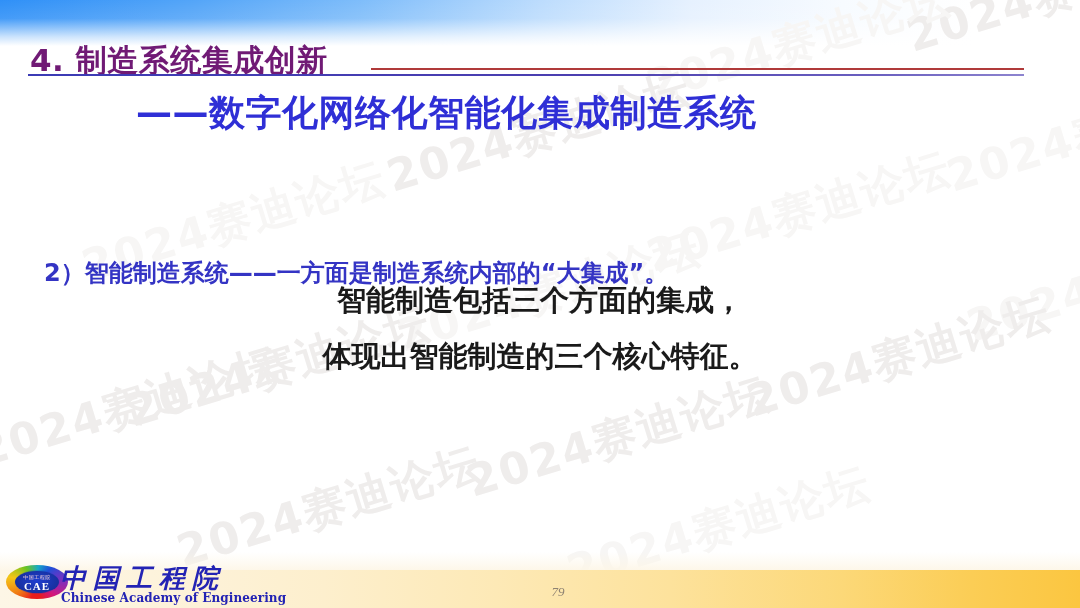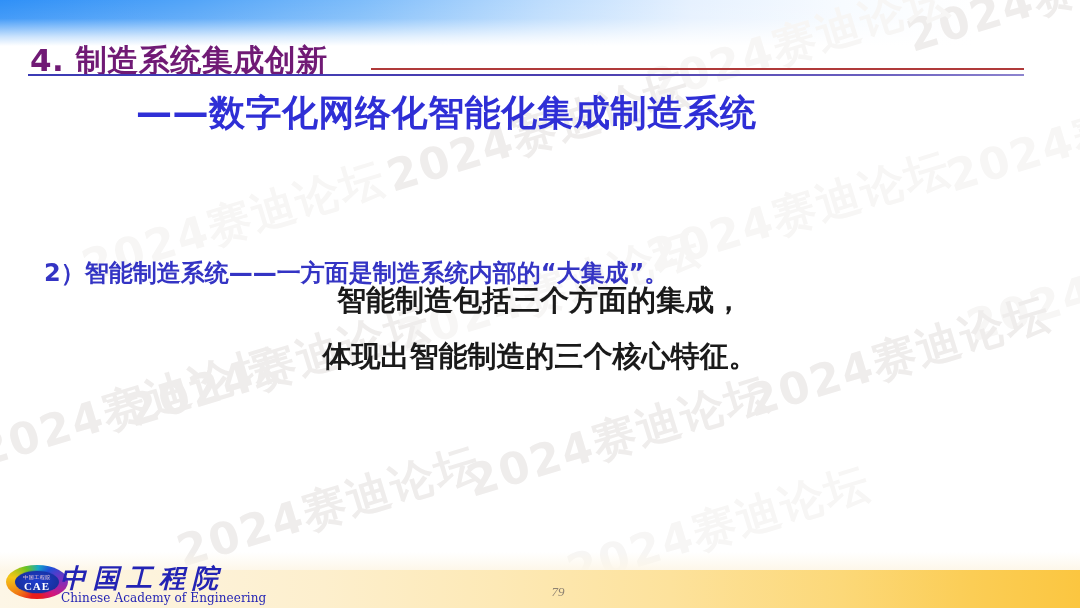--- a/index.html
+++ b/index.html
@@ -221,21 +221,21 @@
     font-style: italic;
     color: #2323b4;
     letter-spacing: 7px;
     white-space: nowrap;
   }
   #cae-en-name {
     position: absolute;
     left: 61px;
     top: 591px;
     font-size: 12px;
-    font-weight: 400;
+    font-weight: 700;
     font-family: "DejaVu Serif", "Liberation Serif", serif;
     color: #2323b4;
     letter-spacing: 0.1px;
     white-space: nowrap;
   }
 
   
   #page-number {
     position: absolute;
     left: 0;

